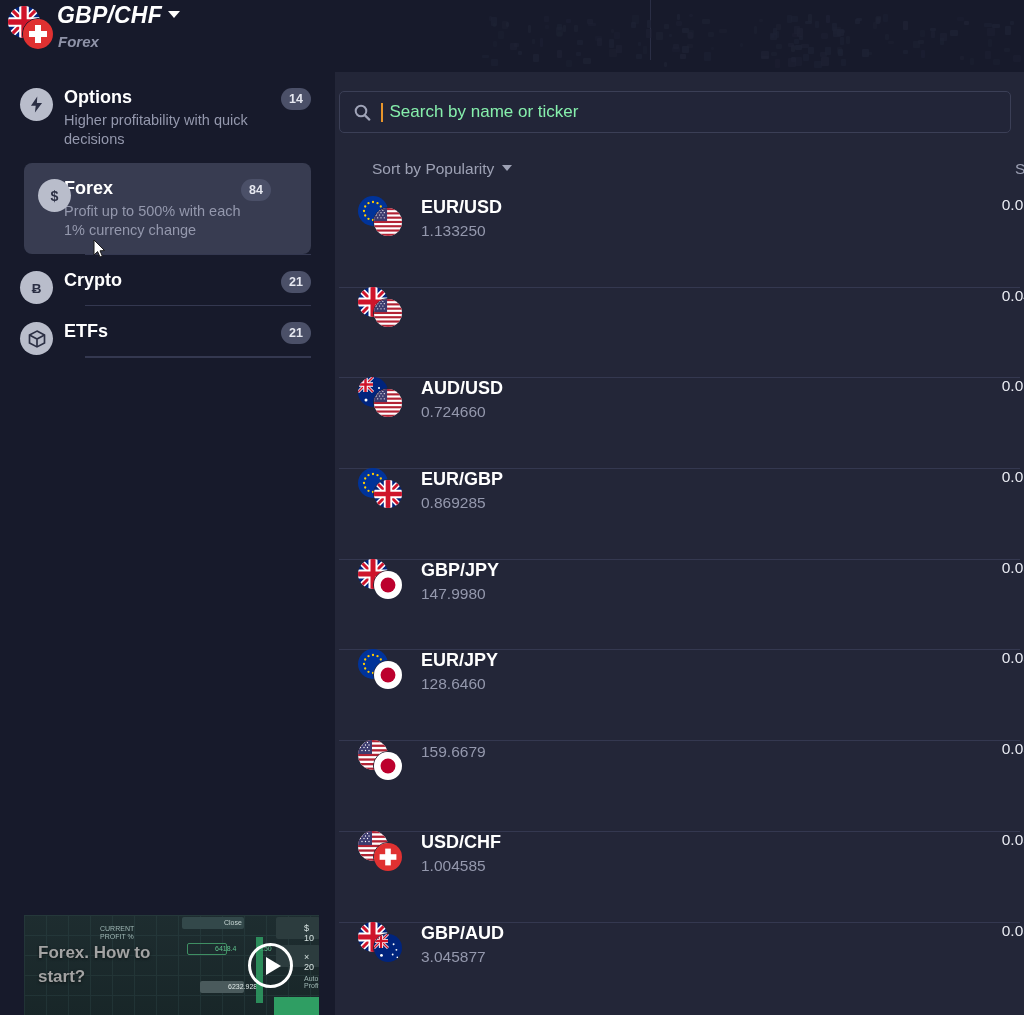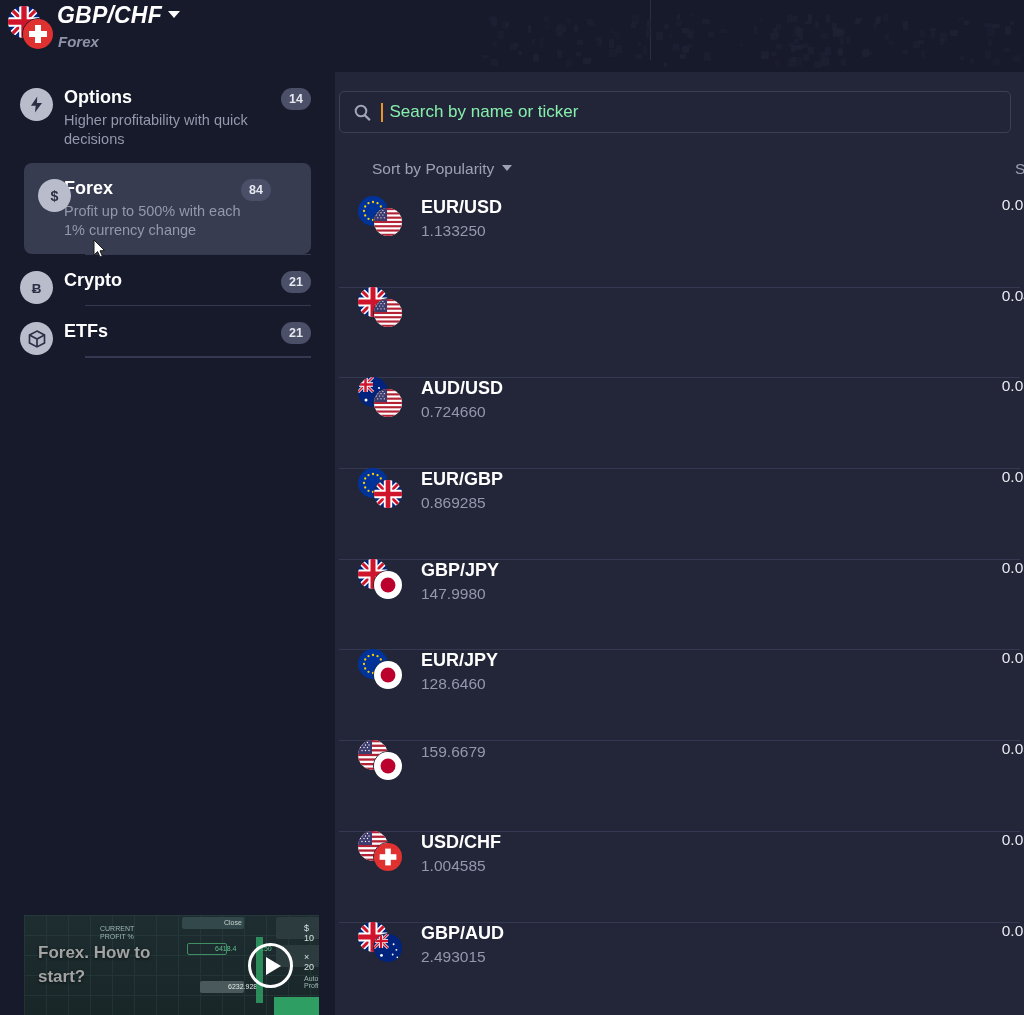--- a/index.html
+++ b/index.html
@@ -794,20 +794,20 @@
                     <circle cx="42" cy="22" r="2"></circle>
          <circle cx="48" cy="34" r="2"></circle>
                     <circle cx="40" cy="44" r="2"></circle>
                     <circle cx="50" cy="50" r="1.8"></circle>
                   </g>
                 </svg>
               </span>
             </div>
             <div class="r-name-wrap">
               <div class="r-ticker">GBP/AUD</div>
-              <div class="r-price">2.493015</div>
+              <div class="r-price">3.045877</div>
             </div>
             <div class="r-spread">0.050%</div>
           </div>
         </div>
       </div>
   </div>
 </div>
 
 </body></html>

